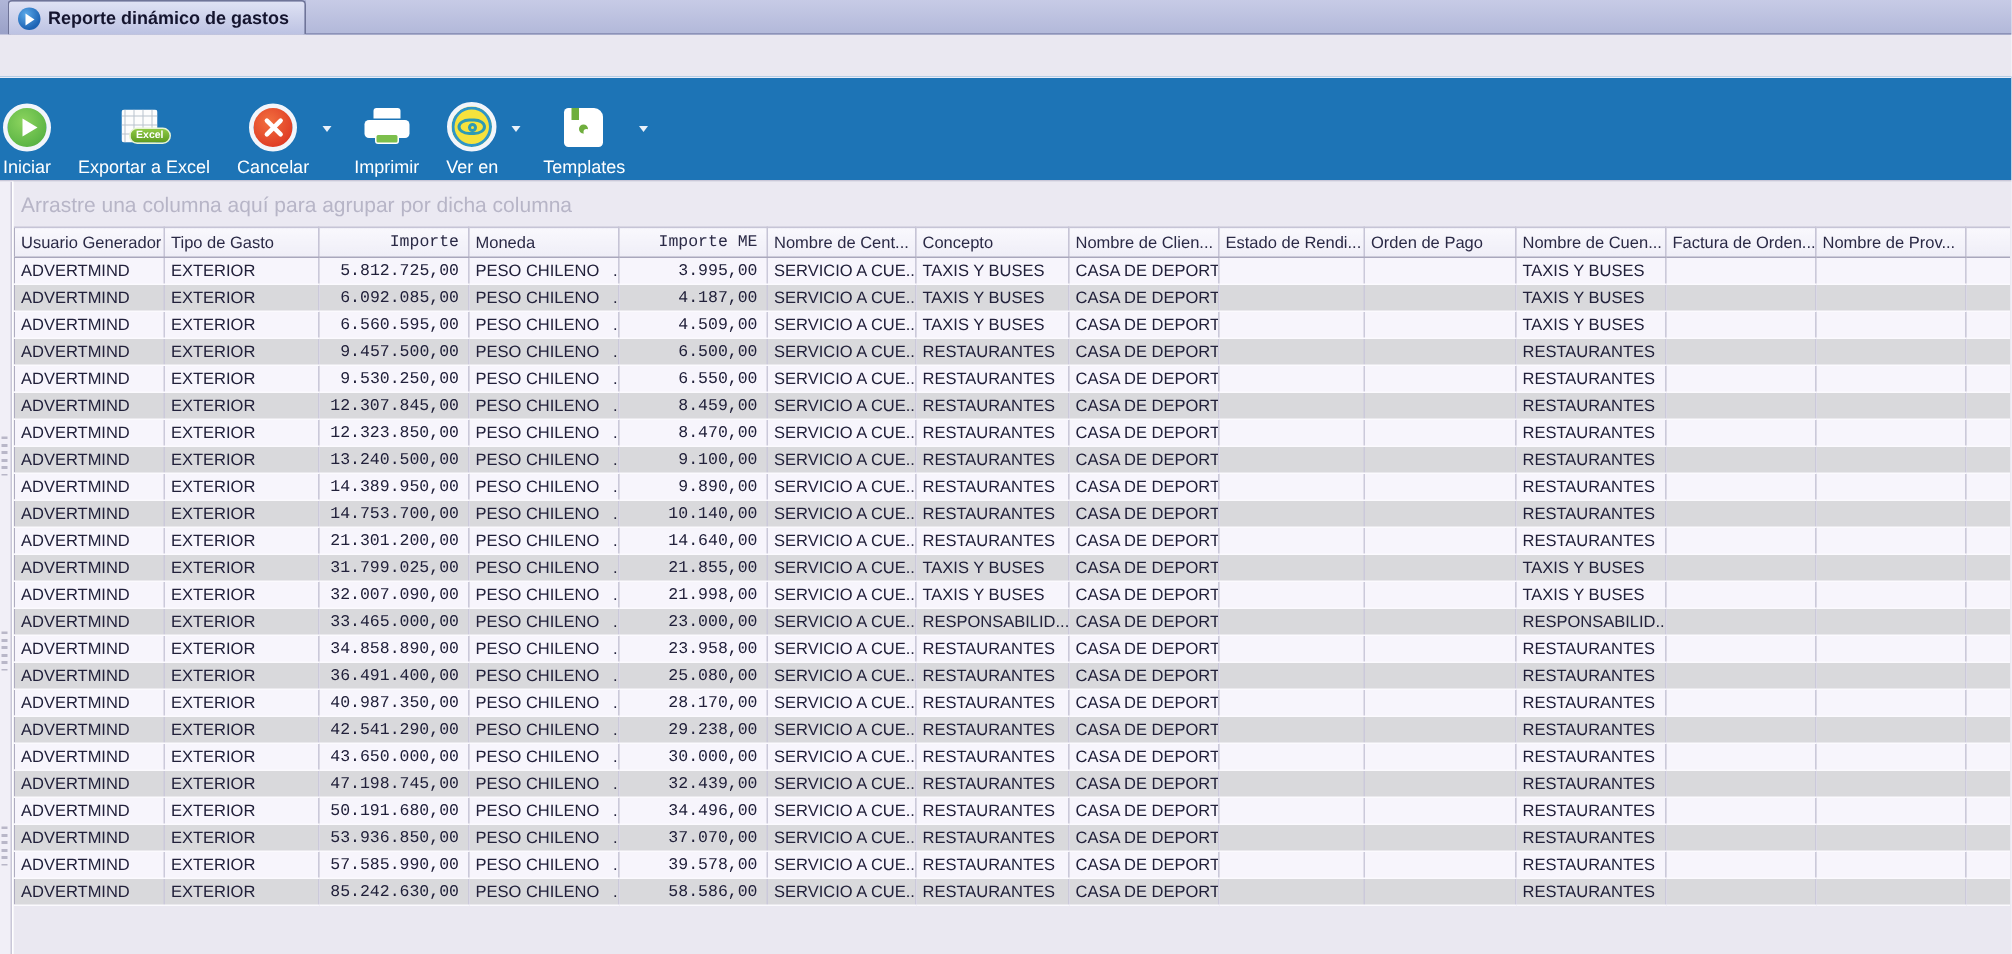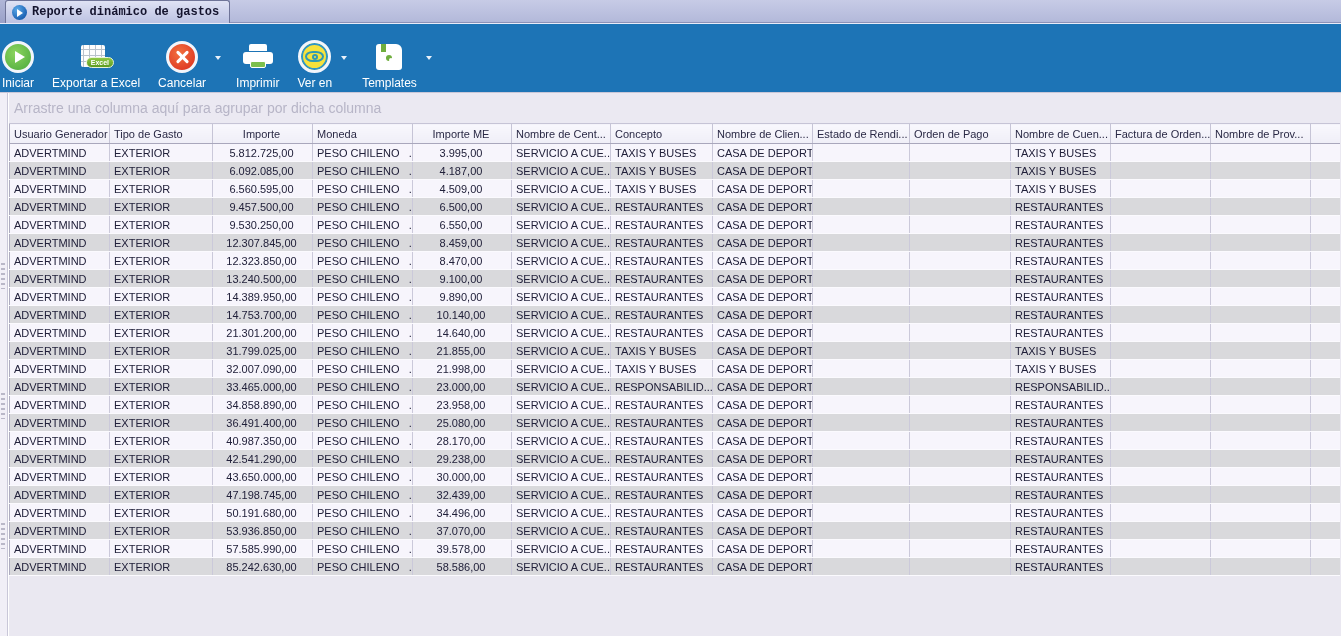--- a/index.html
+++ b/index.html
@@ -1,34 +1,34 @@
 <!DOCTYPE html>
 <html><head>
 <meta charset="utf-8">
 <style>
   * { margin:0; padding:0; box-sizing:border-box; }
   html,body { width:1341px; height:636px; overflow:hidden;
     font-family:"Liberation Sans", sans-serif; }
   .app { width:1341px; height:636px; display:flex; flex-direction:column; background:#eae8f1; }
 
   
-  .tabbar { height:23px; background:linear-gradient(#b0b6d8,#9aa1c8); display:flex; align-items:flex-end; flex:0 0 auto;font-family:Liberation Mono, monospace; }
+  .tabbar { height:23px; background:linear-gradient(#b0b6d8,#9aa1c8); display:flex; align-items:flex-end; flex:0 0 auto; }
   .tabbar .rest { flex:1; height:23px; background:linear-gradient(#c7cbe6,#b3b9da); border-bottom:1px solid #8c92b8; }
   .tab { height:23px; margin-left:5px; padding:0 10px 0 6px; display:flex; align-items:center; gap:5px;
     background:linear-gradient(#dfe2f4,#bcc2e2); border:1px solid #6f7498; border-bottom:none;
     border-radius:3px 3px 0 0; }
   .tab-logo { width:15px; height:15px; border-radius:50%;
     background:radial-gradient(circle at 35% 30%, #5aa8e8, #1d63b4 70%); position:relative; }
   .tab-logo::after { content:""; position:absolute; left:5px; top:4px;
     border-left:6px solid #ffffff; border-top:4px solid transparent; border-bottom:4px solid transparent; }
   .tab-title { font-size:12px; font-weight:bold; color:#14142e; white-space:nowrap; }
 
   
   .toolbar { height:69px; background:#1d74b6; display:flex; align-items:flex-start; padding:14px 0 0 0;
-    overflow:hidden; flex:0 0 auto; border-top:1px solid #e8ecf8; }
+    overflow:hidden; flex:0 0 auto; border-top:1px solid #e8ecf8;margin-top:28px; }
   .tbtn { display:flex; flex-direction:column; align-items:center; justify-content:flex-start;
     padding:2px 9px; cursor:pointer; }
   .tbtn .lbl { color:#ffffff; font-size:12px; margin-top:3px; white-space:nowrap; }
   .tbtn.first { margin-left:-7px; }
   .drop { width:14px; align-self:stretch; display:flex; align-items:center; justify-content:center;
     margin:0 2px 14px -4px; cursor:pointer; }
   .drop::after { content:""; border-top:4px solid #e9f1fa; border-left:3.5px solid transparent;
     border-right:3.5px solid transparent; }
   .icon-wrap { height:33px; display:flex; align-items:center; justify-content:center; }
 
@@ -84,21 +84,21 @@
 
   table.grid { border-collapse:collapse; table-layout:fixed; width:1331px; flex:0 0 auto;
     border-left:1px solid #aeacc0; }
   .grid th { height:20px; background:linear-gradient(#f9f8fd,#efeef7); font-weight:normal; text-align:left;
     font-size:11px; color:#2a2945; padding:0 4px; border-right:1px solid #c6c4d6;
     border-top:1px solid #c6c4d6; border-bottom:1px solid #a9a7bc; white-space:pre; overflow:hidden; }
   .grid td { height:18px; font-size:11px; color:#21203a; padding:0 4px; border-right:1px solid #cbc9da;
     border-bottom:1px solid #fbfafe; white-space:pre; overflow:hidden; }
   .grid tr.r-odd  td { background:#f7f5fc; }
   .grid tr.r-even td { background:#d9d9dc; }
-  .grid td.num, .grid th.num { text-align:center; padding-right:6px; }
+  .grid td.num, .grid th.num { text-align:right; padding-right:6px;font-family:Liberation Mono, monospace; }
   .grid th.stub, .grid td.stub { border-right:none; }
   .filler { flex:1; background:#eae8f1; }
 </style>
 </head>
 <body>
 
 <div class="app">
 
   <div class="tabbar">
     <div class="tab">

